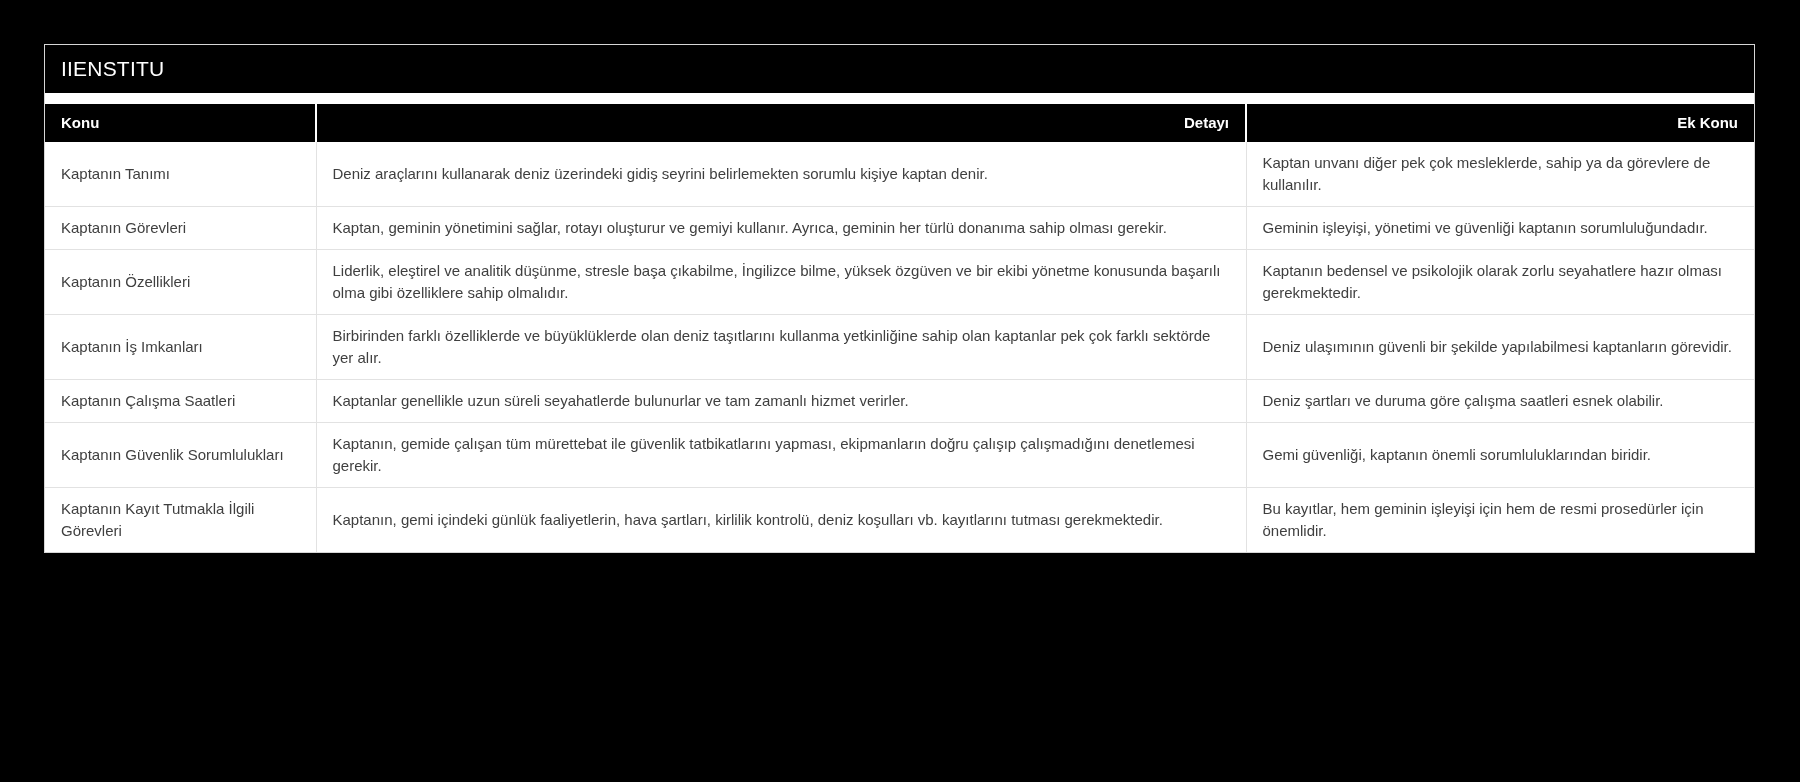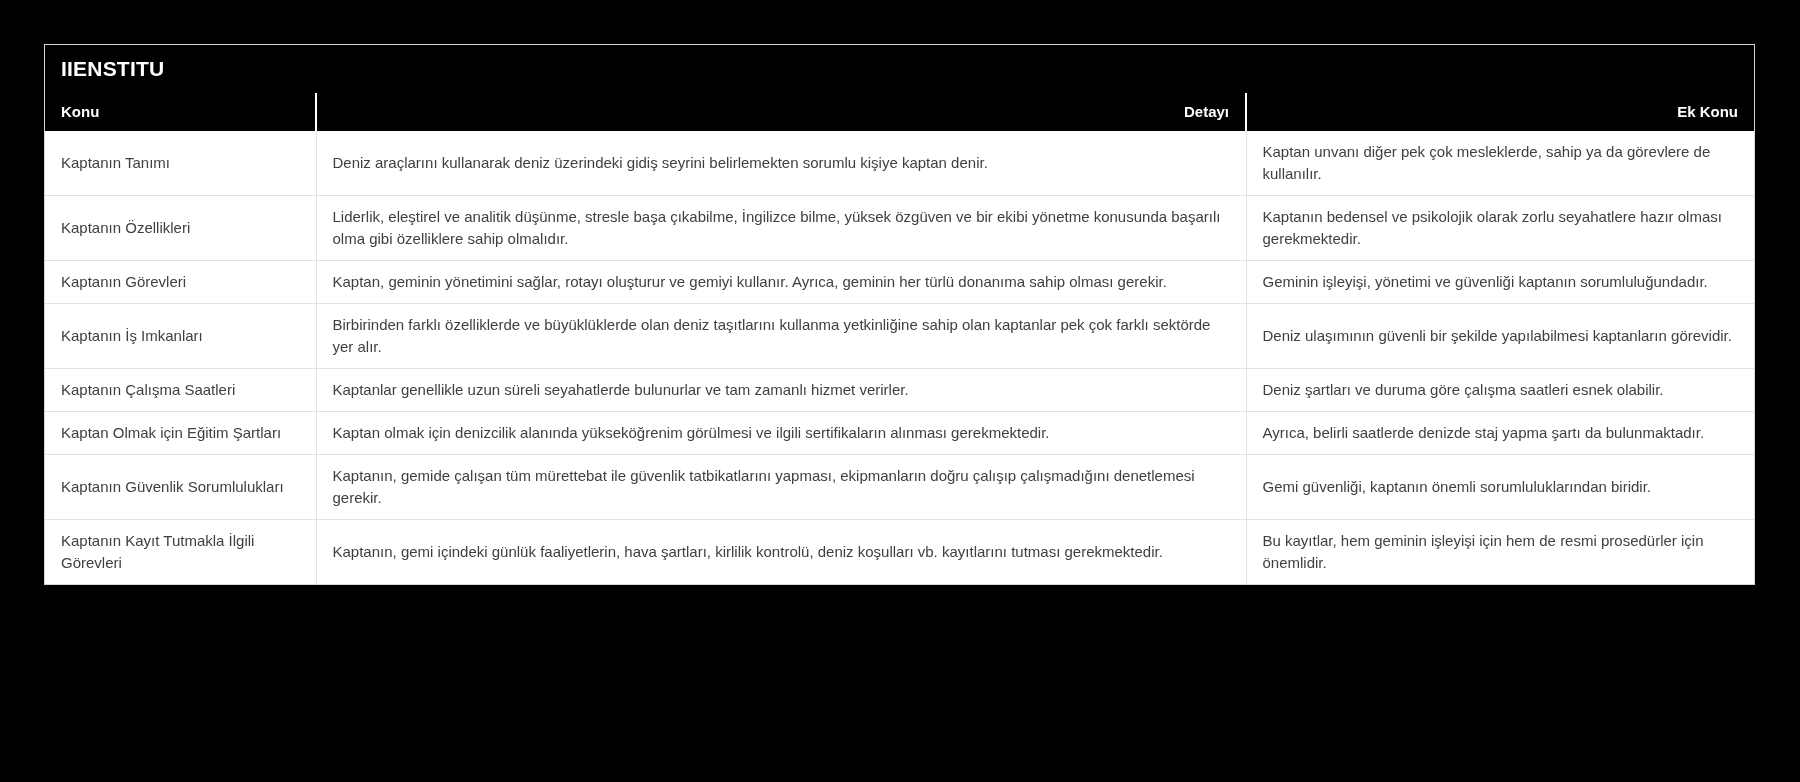--- a/index.html
+++ b/index.html
@@ -24,23 +24,24 @@
     left:44px;
     top:44px;
     width:1711px;
     background:var(--card-bg);
     border:1px solid var(--card-border);
   }
   .title-bar{
     background:var(--header-bg);
     color:var(--header-text);
     font-size:21px;
-    font-weight:700;
+    font-weight:400;
     line-height:24px;
     padding:12px 16px;
+    margin-bottom:11px;
     letter-spacing:0.2px;
   }
   table{
     width:100%;
     table-layout:fixed;
     border-collapse:collapse;
     padding-left:10px;
   }
   col.c-konu{width:271px;}
   col.c-detay{width:930px;}
@@ -91,43 +92,38 @@
         <th>Ek Konu</th>
       </tr>
     </thead>
     <tbody id="table-body">
         <tr>
     <td>Kaptanın Tanımı</td>
     <td>Deniz araçlarını kullanarak deniz üzerindeki gidiş seyrini belirlemekten sorumlu kişiye kaptan denir.</td>
     <td>Kaptan unvanı diğer pek çok mesleklerde, sahip ya da görevlere de kullanılır.</td>
   </tr>
         <tr>
+    <td>Kaptanın Görevleri</td>
+    <td>Kaptan, geminin yönetimini sağlar, rotayı oluşturur ve gemiyi kullanır. Ayrıca, geminin her türlü donanıma sahip olması gerekir.</td>
+    <td>Geminin işleyişi, yönetimi ve güvenliği kaptanın sorumluluğundadır.</td>
+  </tr>
+        <tr>
     <td>Kaptanın Özellikleri</td>
     <td>Liderlik, eleştirel ve analitik düşünme, stresle başa çıkabilme, İngilizce bilme, yüksek özgüven ve bir ekibi yönetme konusunda başarılı olma gibi özelliklere sahip olmalıdır.</td>
     <td>Kaptanın bedensel ve psikolojik olarak zorlu seyahatlere hazır olması gerekmektedir.</td>
-  </tr>
-        <tr>
-    <td>Kaptanın Görevleri</td>
-    <td>Kaptan, geminin yönetimini sağlar, rotayı oluşturur ve gemiyi kullanır. Ayrıca, geminin her türlü donanıma sahip olması gerekir.</td>
-    <td>Geminin işleyişi, yönetimi ve güvenliği kaptanın sorumluluğundadır.</td>
   </tr>
         <tr>
     <td>Kaptanın İş Imkanları</td>
     <td>Birbirinden farklı özelliklerde ve büyüklüklerde olan deniz taşıtlarını kullanma yetkinliğine sahip olan kaptanlar pek çok farklı sektörde yer alır.</td>
     <td>Deniz ulaşımının güvenli bir şekilde yapılabilmesi kaptanların görevidir.</td>
   </tr>
         <tr>
     <td>Kaptanın Çalışma Saatleri</td>
     <td>Kaptanlar genellikle uzun süreli seyahatlerde bulunurlar ve tam zamanlı hizmet verirler.</td>
     <td>Deniz şartları ve duruma göre çalışma saatleri esnek olabilir.</td>
-  </tr>
-        <tr>
-    <td>Kaptan Olmak için Eğitim Şartları</td>
-    <td>Kaptan olmak için denizcilik alanında yükseköğrenim görülmesi ve ilgili sertifikaların alınması gerekmektedir.</td>
-    <td>Ayrıca, belirli saatlerde denizde staj yapma şartı da bulunmaktadır.</td>
   </tr>
         <tr>
     <td>Kaptanın Güvenlik Sorumlulukları</td>
     <td>Kaptanın, gemide çalışan tüm mürettebat ile güvenlik tatbikatlarını yapması, ekipmanların doğru çalışıp çalışmadığını denetlemesi gerekir.</td>
     <td>Gemi güvenliği, kaptanın önemli sorumluluklarından biridir.</td>
   </tr>
         <tr>
     <td>Kaptanın Kayıt Tutmakla İlgili Görevleri</td>
     <td>Kaptanın, gemi içindeki günlük faaliyetlerin, hava şartları, kirlilik kontrolü, deniz koşulları vb. kayıtlarını tutması gerekmektedir.</td>
     <td>Bu kayıtlar, hem geminin işleyişi için hem de resmi prosedürler için önemlidir.</td>

